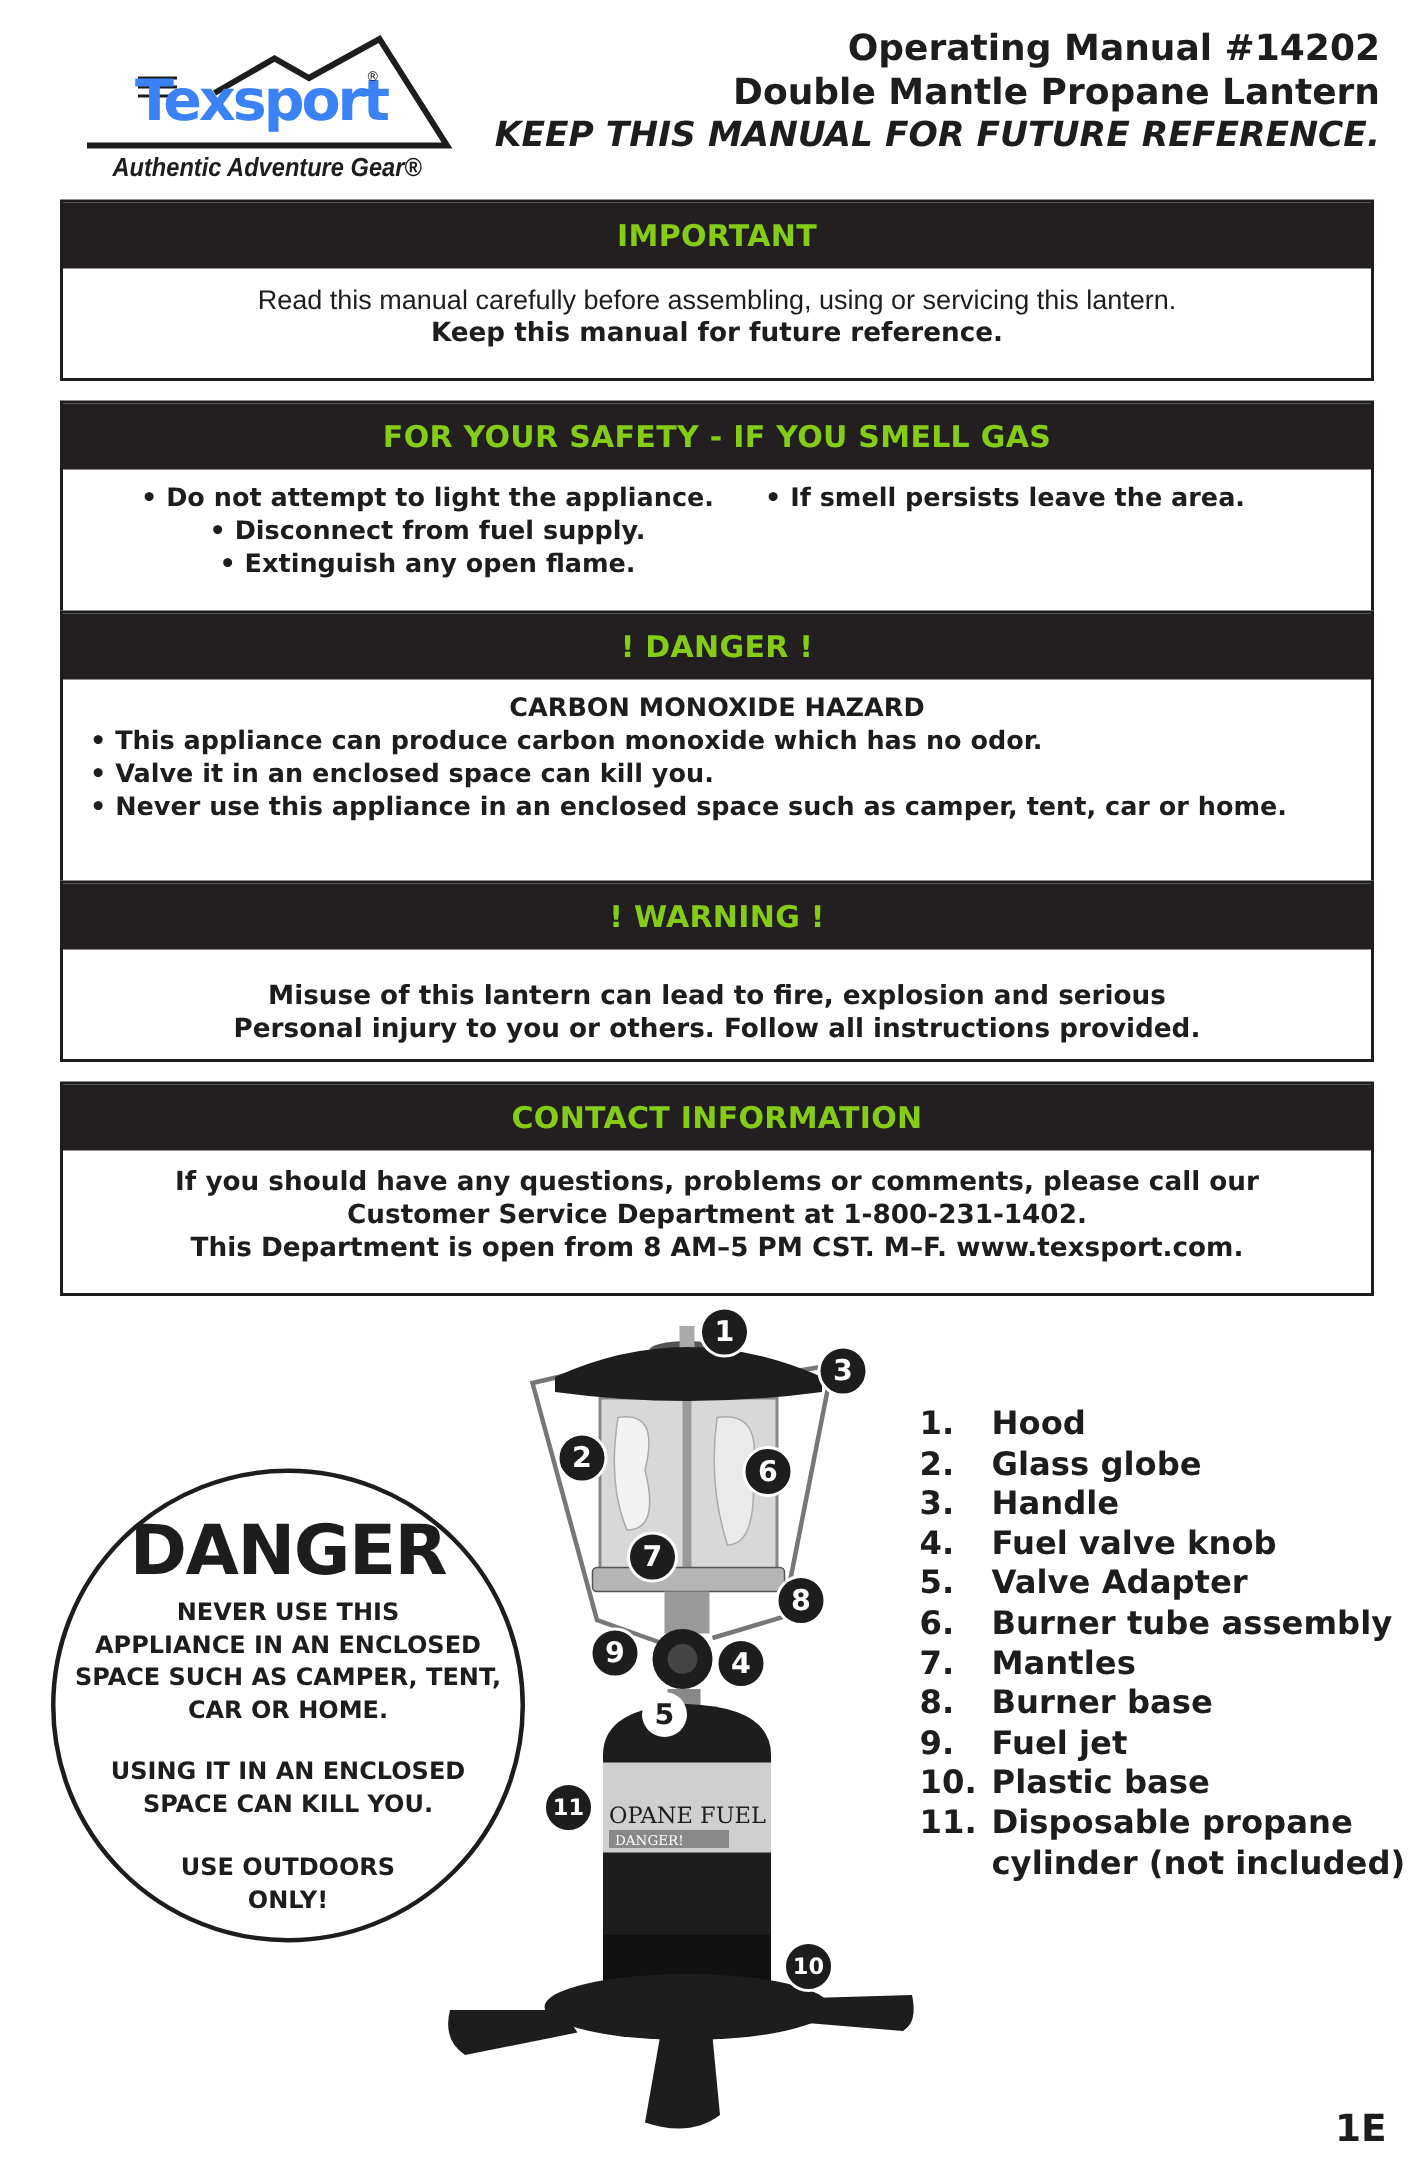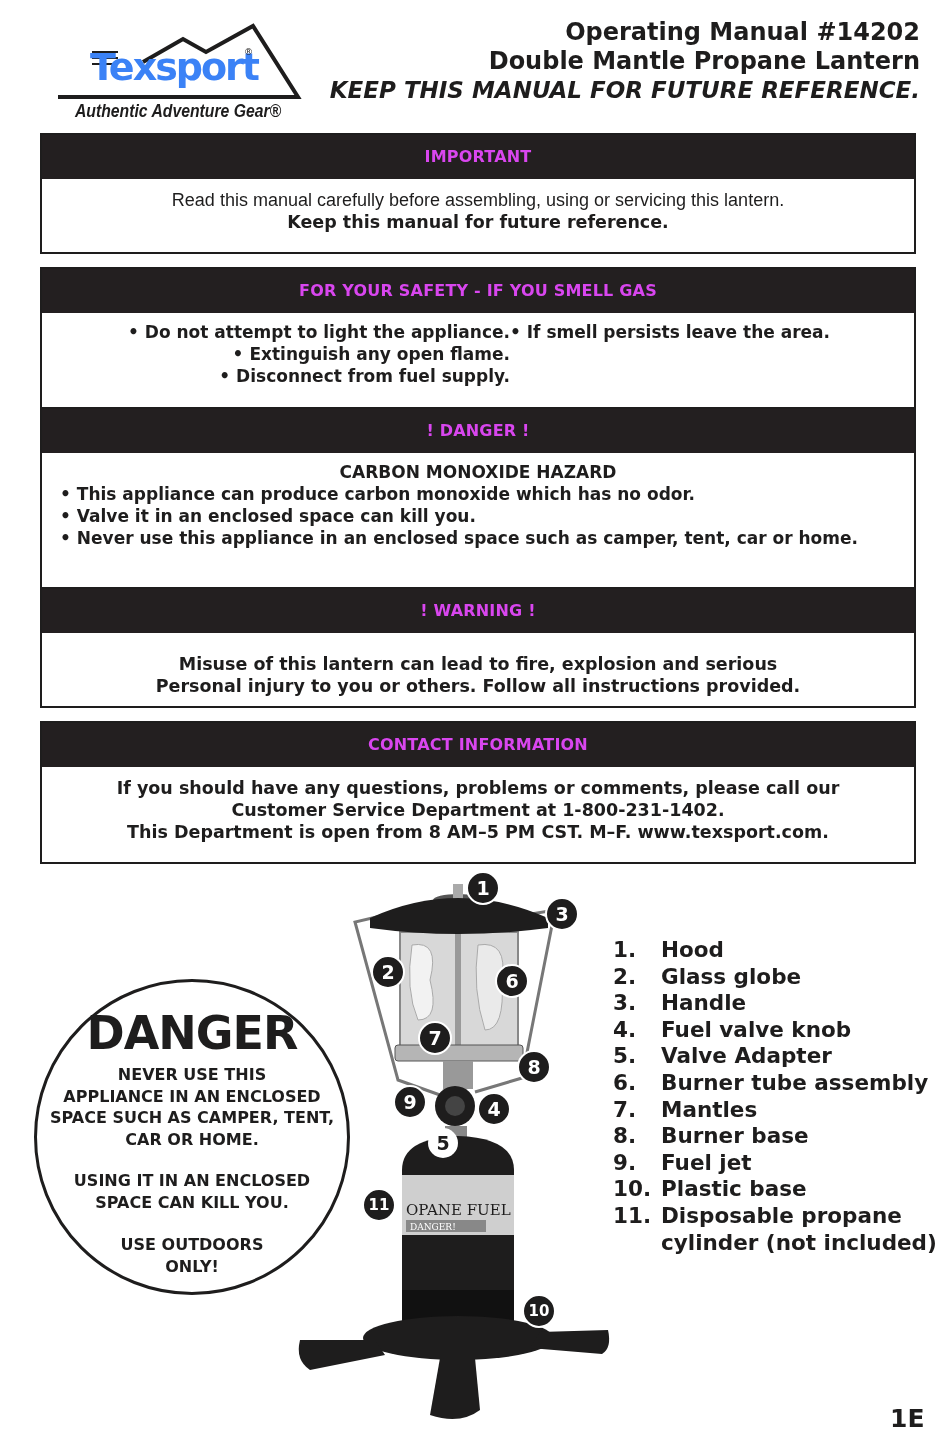--- a/index.html
+++ b/index.html
@@ -20,31 +20,31 @@
     font-weight: bold; font-style: italic; font-size: 17.5px; color: #1e1d1d; transform: scaleX(0.9); transform-origin: left;
     white-space: nowrap;
   }
   .title-block { position: absolute; left: 320px; top: 18px; width: 600px; text-align: right; }
   .title-line { font-weight: bold; font-size: 24px; line-height: 29px; white-space: nowrap; }
   .title-line.italic { font-style: italic; font-size: 23px; }
 
   
   .section { position: absolute; left: 40px; width: 876px; border: 2px solid #1e1d1d; box-sizing: border-box; background: #fff; }
   .section-head {
-    background: #231f20; color: #d946ef; text-align: center; font-weight: bold;
-    font-size: 16px; height: 44px; line-height: 44px; letter-spacing: 0.2px;
+    background: #231f20; color: #84cc16; text-align: center; font-weight: bold;
+    font-size: 20px; height: 44px; line-height: 44px; letter-spacing: 0.2px;
   }
   .section-body { text-align: center; padding-top: 6px; }
   .body-line { font-size: 17.5px; line-height: 22px; }
   .body-line.regular { font-family: "Liberation Sans", sans-serif; font-weight: normal; font-size: 18px; }
   .body-line.bold { font-weight: bold; }
   .bullets { text-align: left; padding-left: 18px; }
   .bullet-line { font-weight: bold; font-size: 17px; line-height: 22px; white-space: nowrap; }
   .bullet-line::before { content: "• "; }
-  .two-col { display: flex; text-align: right; padding-left: 18px; }
+  .two-col { display: flex; text-align: center; padding-left: 18px; }
   .two-col .col1 { width: 450px; }
 
   
   .danger-circle {
     position: absolute; left: 34px; top: 979px; width: 316px; height: 316px;
     border: 3px solid #1e1d1d; border-radius: 50%; box-sizing: border-box; text-align: center;
   }
   .danger-title { position: absolute; left: 0; right: 0; top: 24px; font-weight: 900; font-size: 46px; letter-spacing: -1px; }
   .danger-text { position: absolute; left: 0; right: 0; font-weight: bold; font-size: 16px; line-height: 21.5px; }
   .dt1 { top: 82px; }
@@ -94,22 +94,22 @@
     <div class="body-line regular">Read this manual carefully before assembling, using or servicing this lantern.</div>
     <div class="body-line bold">Keep this manual for future reference.</div>
   </div>
 </div>
 
 <div class="section" style="top:267px;height:153px;">
   <div class="section-head">FOR YOUR SAFETY - IF YOU SMELL GAS</div>
   <div class="two-col" style="padding-top:8px;">
     <div class="col1">
       <div class="bullet-line">Do not attempt to light the appliance.</div>
+      <div class="bullet-line">Disconnect from fuel supply.</div>
       <div class="bullet-line">Extinguish any open flame.</div>
-      <div class="bullet-line">Disconnect from fuel supply.</div>
     </div>
     <div class="col2">
       <div class="bullet-line">If smell persists leave the area.</div>
     </div>
   </div>
 </div>
 
 <div class="section" style="top:407px;height:204px;">
   <div class="section-head">! DANGER !</div>
   <div class="section-body" style="padding-top:8px;">

